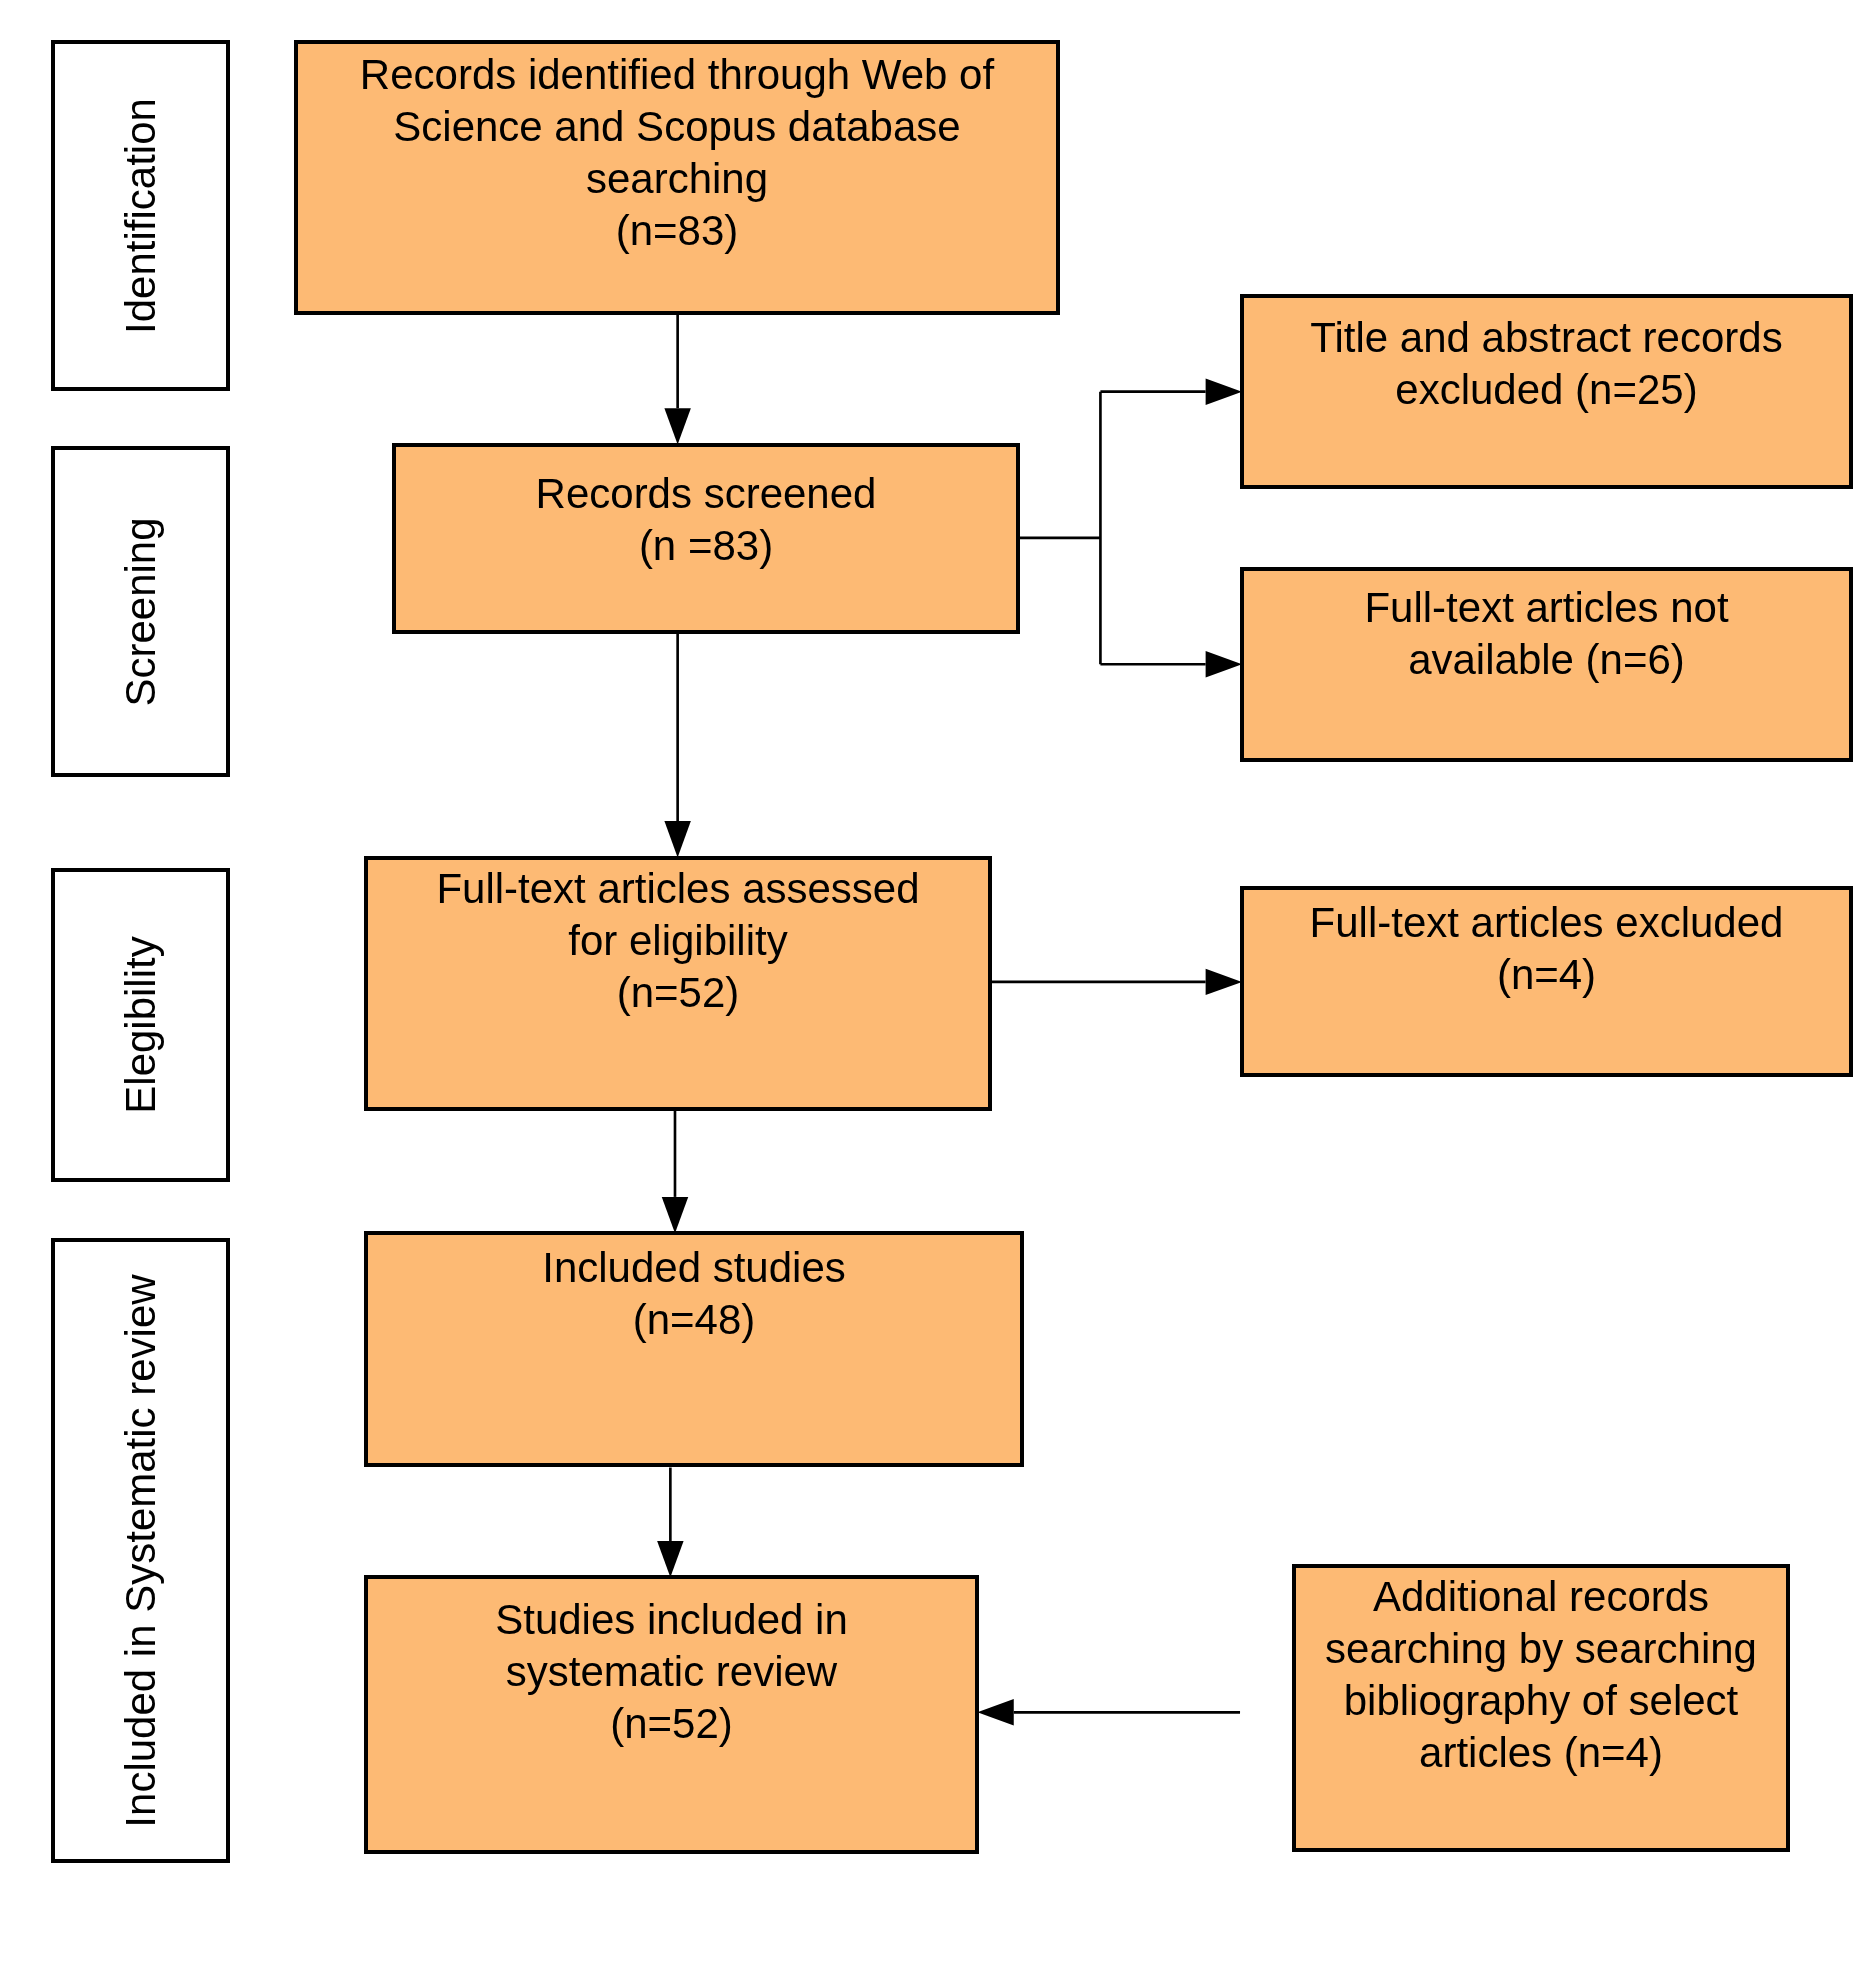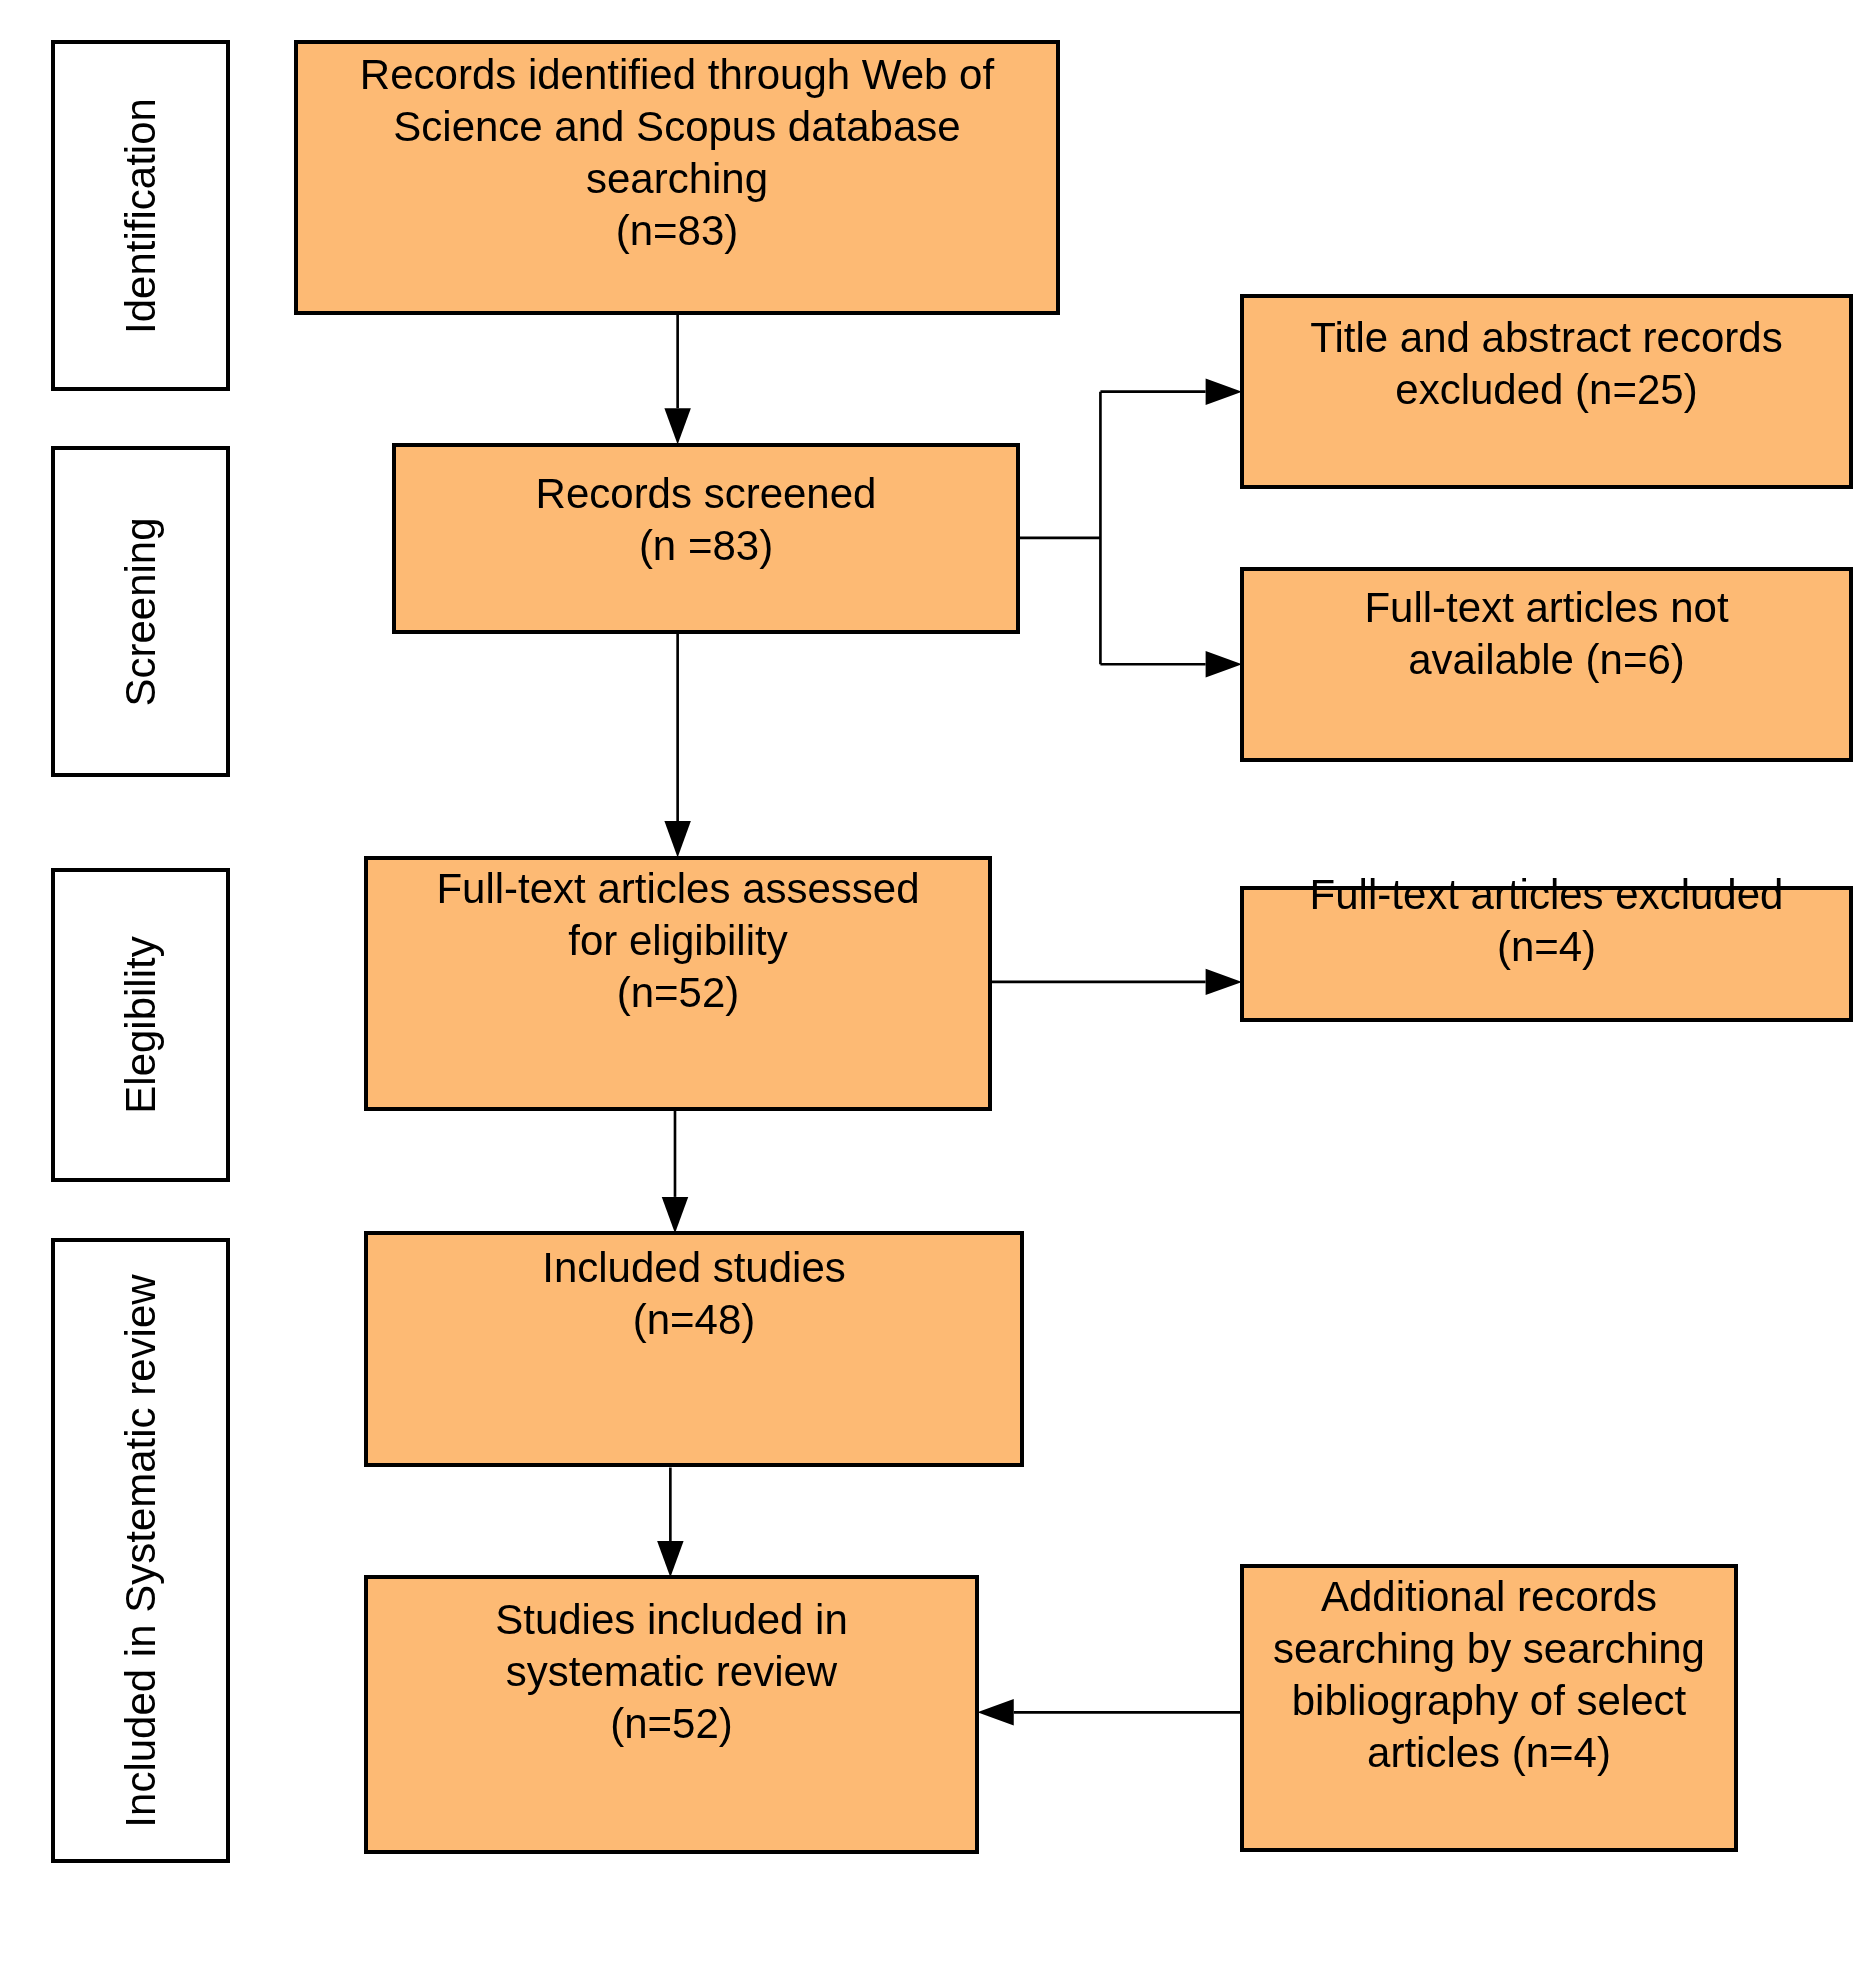--- a/index.html
+++ b/index.html
@@ -137,26 +137,26 @@
   <div class="box" style="left:1240px; top:294px; width:613px; height:195px; padding-bottom:56px;">
     <div class="line">Title and abstract records</div>
     <div class="line">excluded (n=25)</div>
   </div>
 
   <div class="box" style="left:1240px; top:567px; width:613px; height:195px; padding-bottom:62px;">
     <div class="line">Full-text articles not</div>
     <div class="line">available (n=6)</div>
   </div>
 
-  <div class="box" style="left:1240px; top:886px; width:613px; height:136px; padding-bottom:66px;">
+  <div class="box" style="left:1240px; top:886px; width:613px; height:191px; padding-bottom:66px;">
     <div class="line">Full-text articles excluded</div>
     <div class="line">(n=4)</div>
   </div>
 
-  <div class="box" style="left:1240px; top:1564px; width:498px; height:288px; padding-bottom:66px;">
+  <div class="box" style="left:1292px; top:1564px; width:498px; height:288px; padding-bottom:66px;">
     <div class="line">Additional records</div>
     <div class="line">searching by searching</div>
     <div class="line">bibliography of select</div>
     <div class="line">articles (n=4)</div>
   </div>
 
 </div>
 
 
 </body></html>

